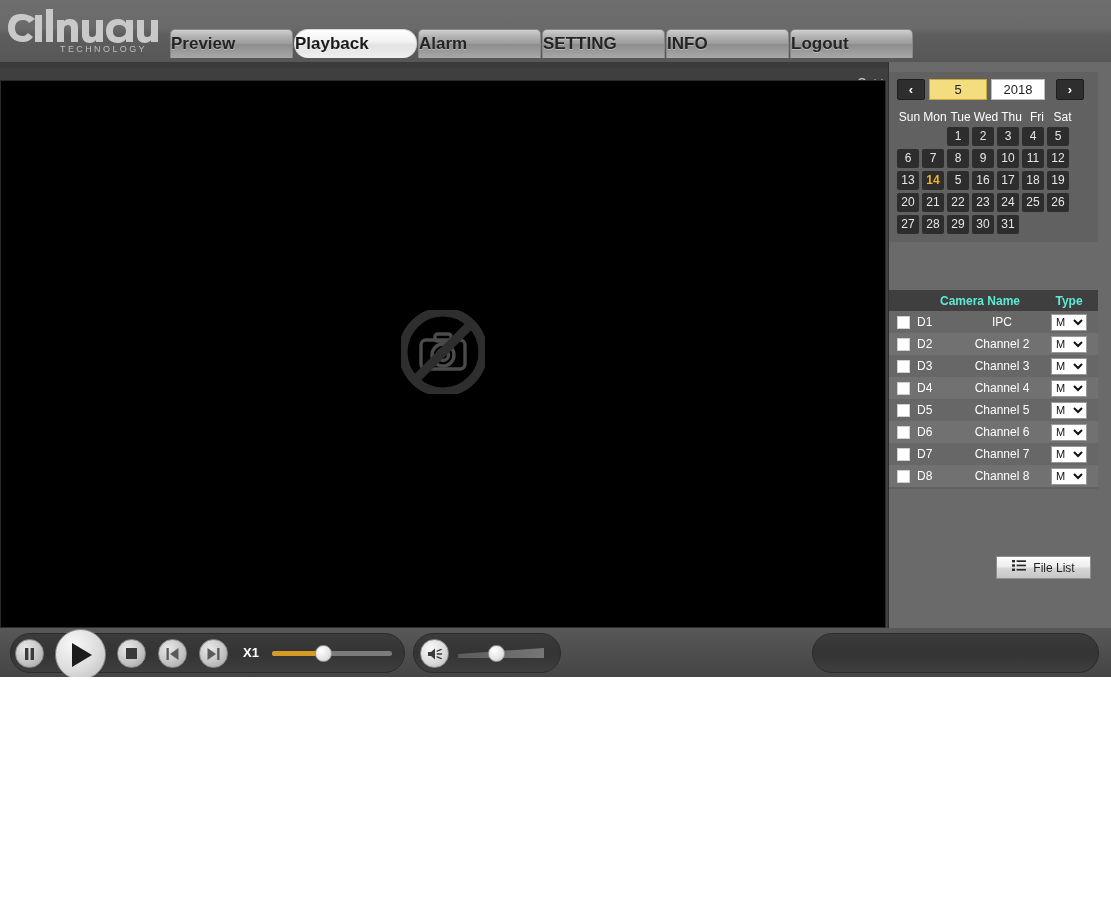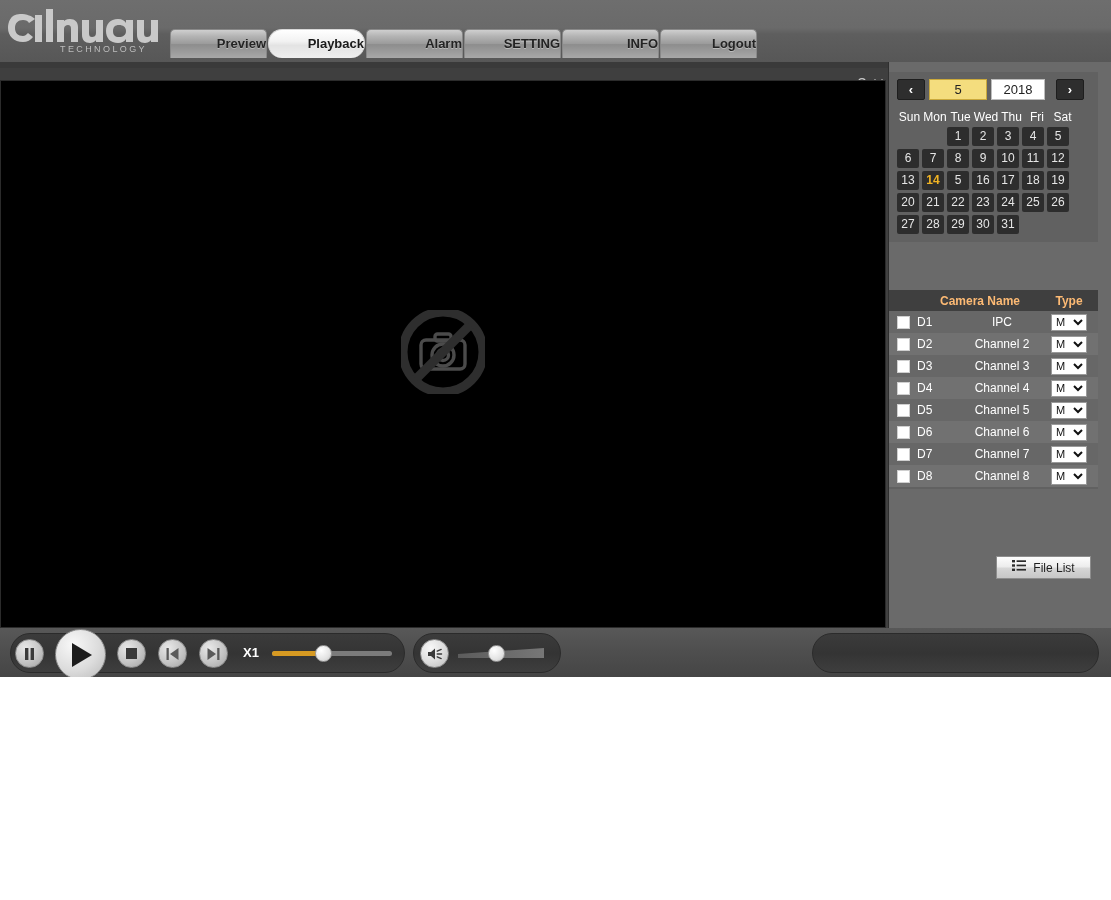--- a/index.html
+++ b/index.html
@@ -27,31 +27,31 @@
     position: absolute; left: 8px; top: 6px;
     width: 160px; height: 50px;
   }
   .logo svg { display: block; }
 
   .nav {
     position: absolute; left: 170px; top: 29px;
     display: flex;
   }
   .tab {
-    width: 97px; height: 29px;
+    width: 123px; height: 29px;
     margin-right: 1px;
     border-radius: 5px 5px 0 0;
     background: linear-gradient(to bottom, #cfcfcf 0%, #b4b4b4 22%, #9a9a9a 50%, #8d8d8d 52%, #a8a8a8 100%);
     border: 1px solid #888;
     border-bottom: none;
     color: #242424;
-    font-size: 13px;
+    font-size: 17px;
     font-weight: bold;
     line-height: 27px;
-    text-align: right;
+    text-align: left;
     cursor: pointer;
     text-shadow: 0 1px 0 rgba(255,255,255,0.35);
   }
   .tab.active {
     background: linear-gradient(to bottom, #ffffff 0%, #f2f2f2 40%, #e3e3e3 55%, #efefef 100%);
     color: #1a1a1a;
     border-color: #d8d8d8;
     border-radius: 14px;
   }
 
@@ -177,21 +177,21 @@
   .camlist {
     position: absolute; left: 0; top: 228px;
     width: 209px;
     background: #616161;
     padding-bottom: 2px;
   }
   .cam-head {
     display: flex; align-items: center;
     height: 21px;
     background: #3f3f3f;
-    color: #fdba74;
+    color: #5eead4;
     font-size: 12px;
     font-weight: bold;
   }
   .cam-row {
     display: flex; align-items: center;
     height: 22px;
     color: #ffffff;
     font-size: 12px;
   }
   .cam-row.odd  { background: #676767; }

